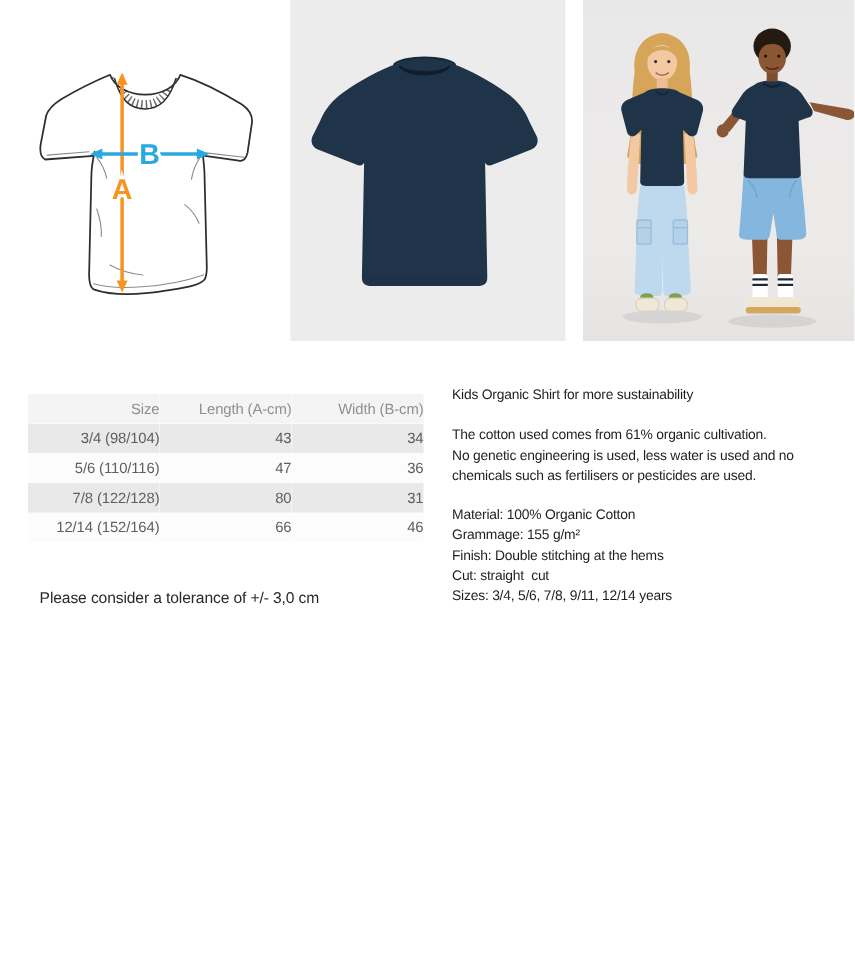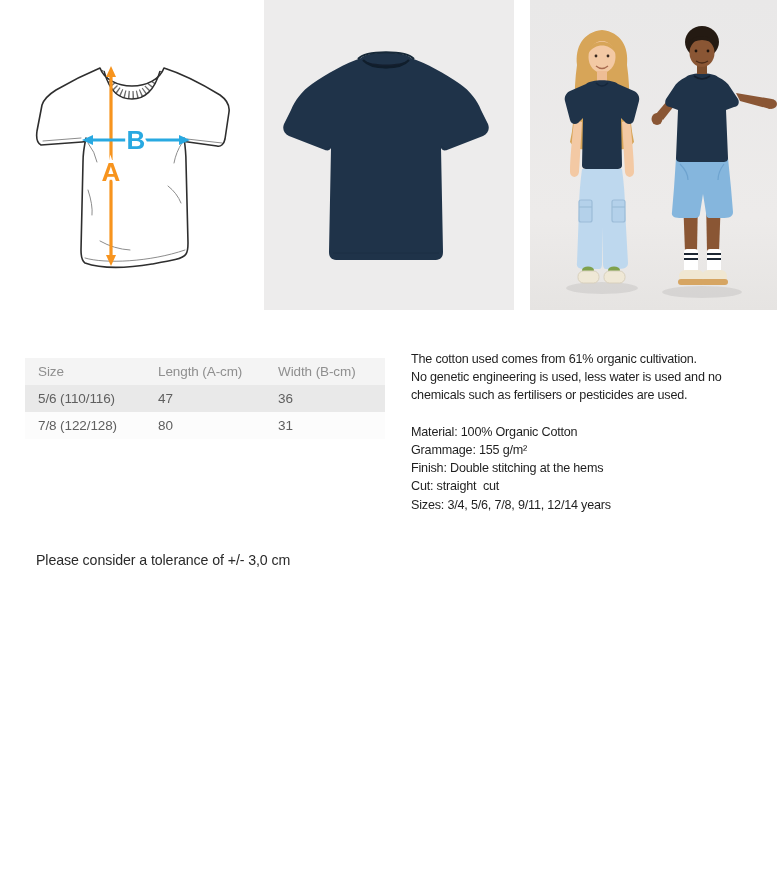--- a/index.html
+++ b/index.html
@@ -30,37 +30,37 @@
   .g-models{left:530px;width:247px;background:linear-gradient(180deg,#e9e8e8 0%,#edebea 70%,#e6e4e2 100%);}
   .gallery-item svg{display:block;width:100%;height:100%;}
 
   
   table.size-table{
     position:absolute;left:25px;top:358px;width:360px;
     border-collapse:collapse;table-layout:fixed;
     font-size:13.5px;letter-spacing:-0.1px;
   }
   table.size-table th, table.size-table td{
-    height:27px;padding:0 0 0 13px;text-align:left;vertical-align:middle;
+    height:27px;padding:0 0 0 13px;text-align:right;vertical-align:middle;
     white-space:nowrap;overflow:hidden;
   }
   table.size-table th{
     font-weight:400;color:var(--table-header-text);
     background:var(--table-header-bg);
   }
   table.size-table th:nth-child(1){width:120px;}
   table.size-table th:nth-child(2){width:120px;margin-top:40px;}
   table.size-table th:nth-child(3){width:120px;}
   table.size-table td{color:var(--table-cell-text);}
   table.size-table tbody tr:nth-child(odd){background:var(--table-row-alt-bg);}
   table.size-table tbody tr:nth-child(even){background:var(--table-row-bg);}
 
   
   .tolerance{
-    position:absolute;left:36px;top:552px;
+    position:absolute;left:36px;top:536px;
     font-size:14.2px;color:#2a2a2a;letter-spacing:-0.1px;
   }
 
   
   .description{
     position:absolute;left:411px;top:350px;width:366px;
     font-size:12.6px;line-height:18.2px;letter-spacing:-0.2px;
     color:var(--body-text);
   }
   .description p{
@@ -248,35 +248,46 @@
   <table class="size-table">
     <thead>
       <tr>
           <th>Size</th>
           <th>Length (A-cm)</th>
           <th>Width (B-cm)</th>
         </tr>
     </thead>
     <tbody>
         <tr>
+          <td>3/4 (98/104)</td>
+          <td>43</td>
+          <td>34</td>
+        </tr>
+        <tr>
           <td>5/6 (110/116)</td>
           <td>47</td>
           <td>36</td>
         </tr>
         <tr>
           <td>7/8 (122/128)</td>
           <td>80</td>
           <td>31</td>
         </tr>
+        <tr>
+          <td>12/14 (152/164)</td>
+          <td>66</td>
+          <td>46</td>
+        </tr>
       </tbody>
   </table>
 
   <div class="tolerance">Please consider a tolerance of +/- 3,0 cm</div>
 
   <div class="description">
+      <p>Kids Organic Shirt for more sustainability</p>
       <p>The cotton used comes from 61% organic cultivation.
 No genetic engineering is used, less water is used and no
 chemicals such as fertilisers or pesticides are used.</p>
       <p>Material: 100% Organic Cotton
 Grammage: 155 g/m²
 Finish: Double stitching at the hems
 Cut: straight  cut
 Sizes: 3/4, 5/6, 7/8, 9/11, 12/14 years</p>
     </div>
 

